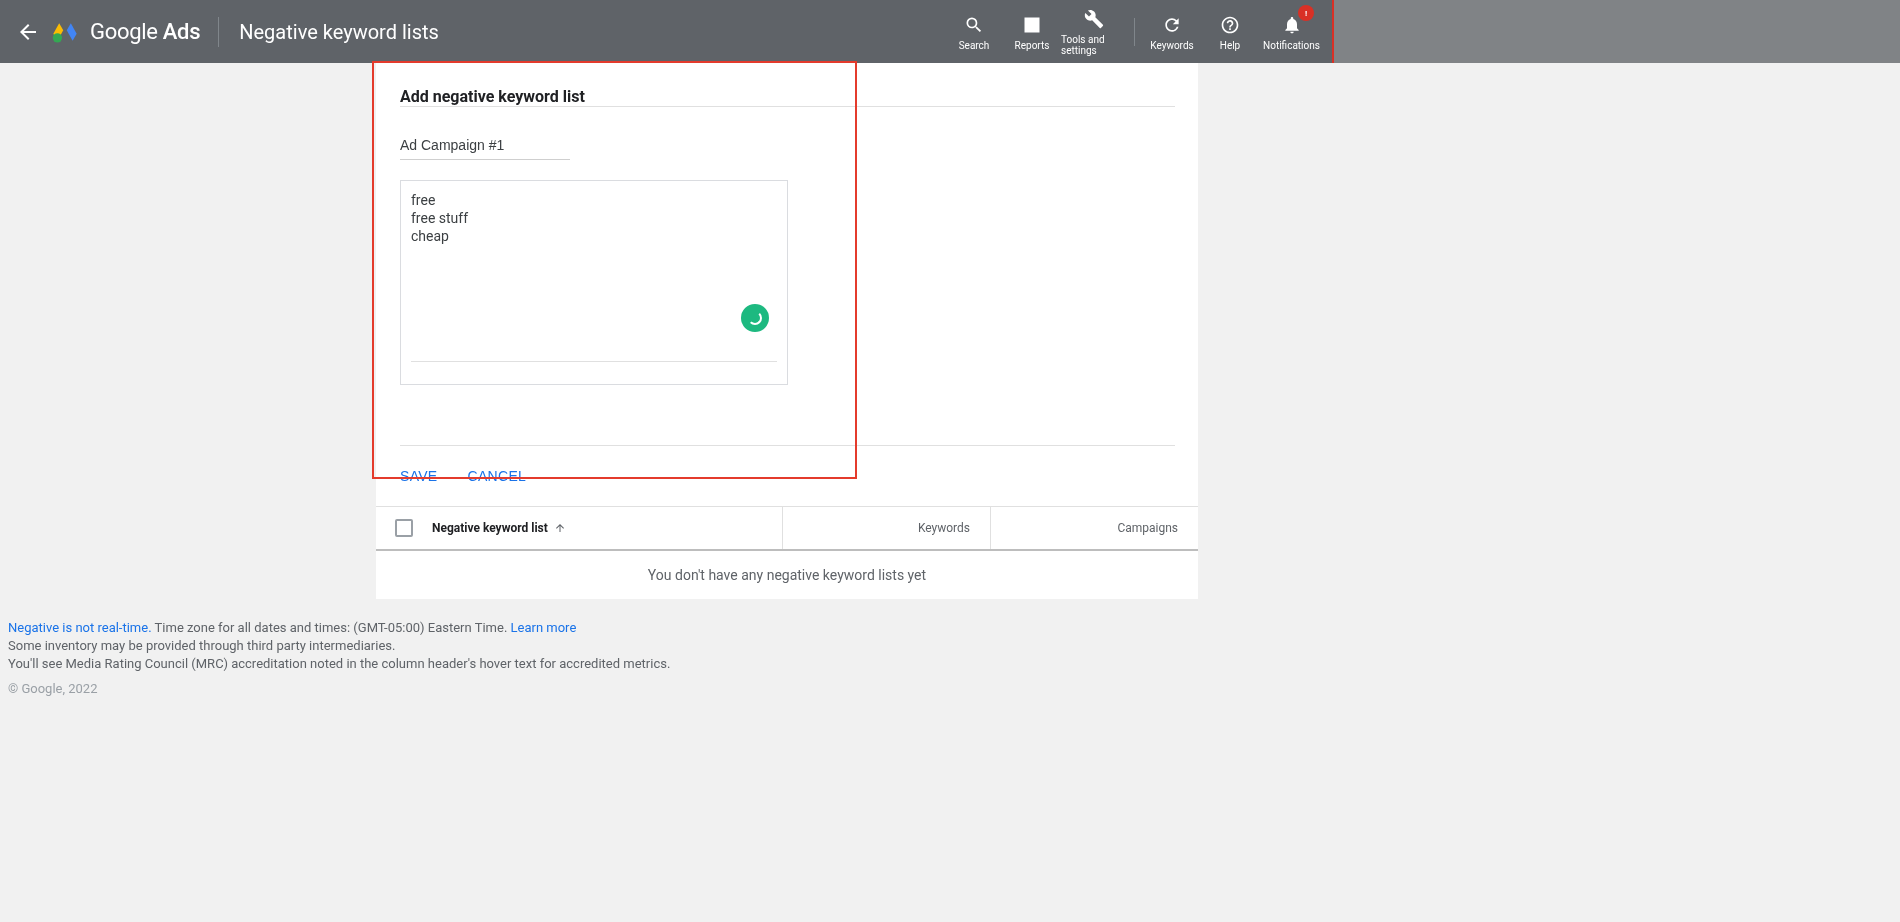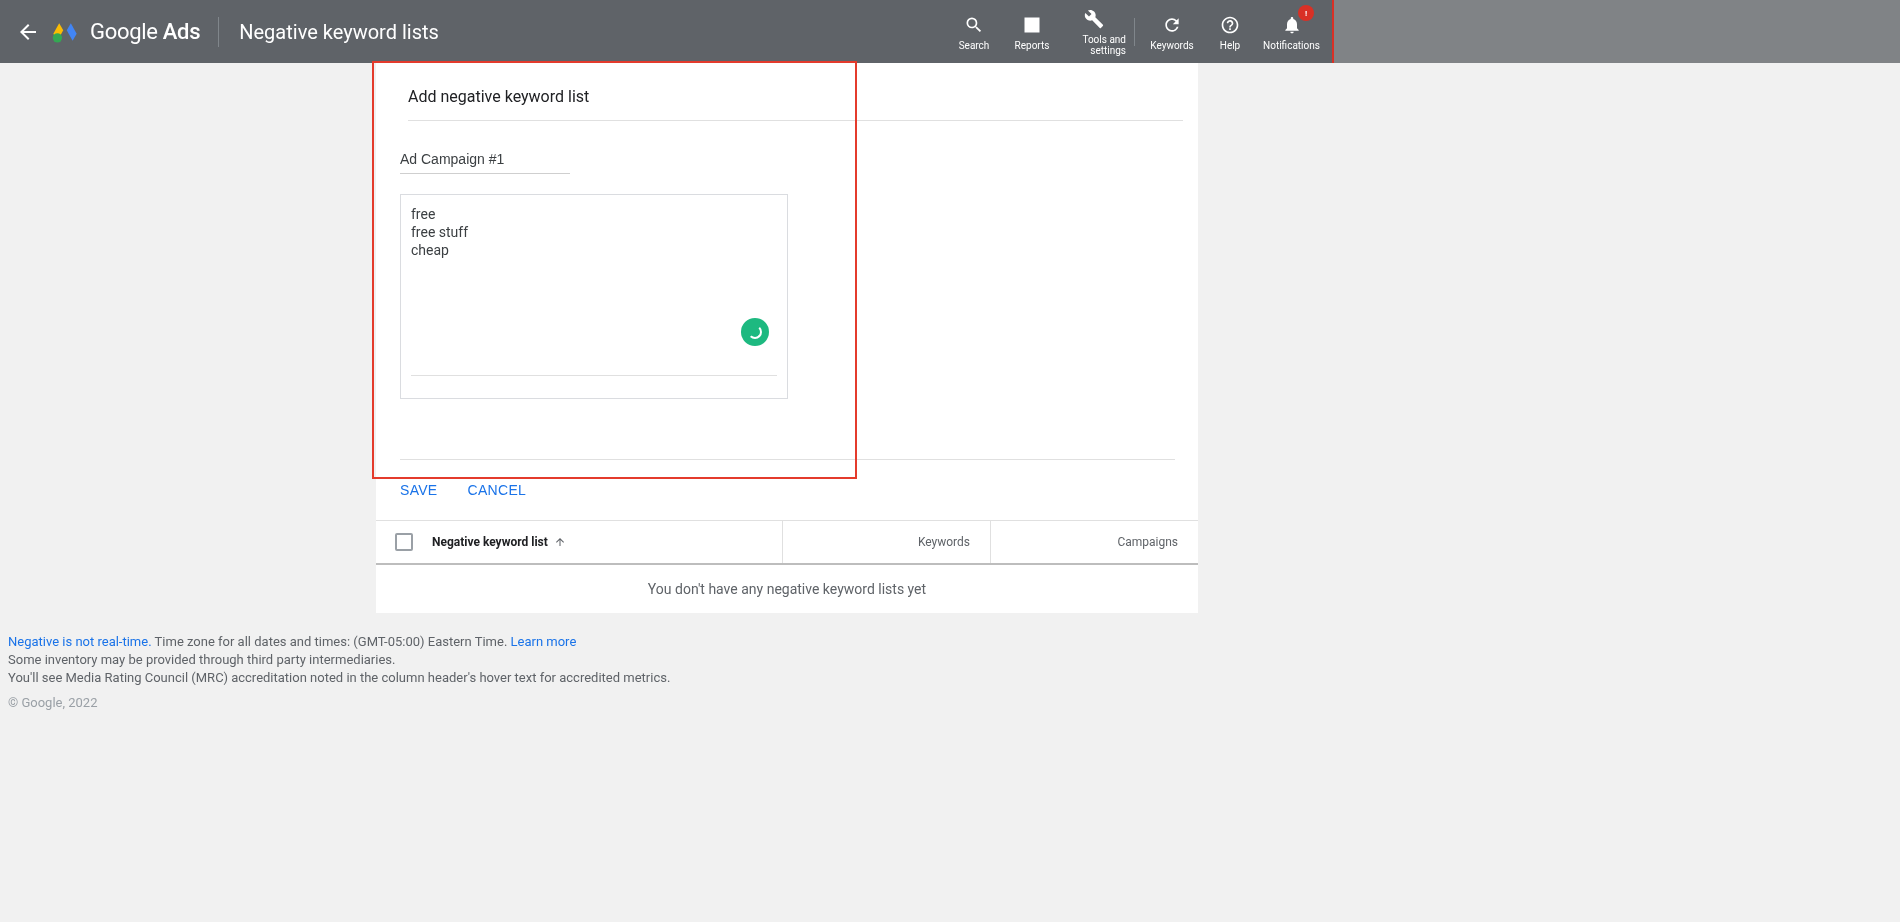--- a/index.html
+++ b/index.html
@@ -70,21 +70,21 @@
   width: 58px;
   height: 63px;
   cursor: pointer;
   position: relative;
 }
 .act.wide { width: 65px; }
 .act .ico { height: 24px; display:flex; align-items:center; justify-content:center; }
 .act .lbl {
   font-size: 10px;
   line-height: 11px;
-  text-align: right;
+  text-align: left;
   margin-top: 3px;
 }
 .act-divider {
   width: 1px;
   height: 28px;
   background: #80868b;
   margin: 0 8px;
 }
 .notif-badge {
   position: absolute;
@@ -133,26 +133,25 @@
   width: 485px;
   height: 418px;
   border: 2px solid #e43b2c;
   pointer-events: none;
 }
 .panel-inner {
   padding: 24px 24px 0 24px;
 }
 .form-title {
   font-size: 16px;
-  font-weight: 400;
+  font-weight: 700;
   color: #202124;
-  padding-bottom: 14px;
+  padding-bottom: 0;
   border-bottom: 1px solid #e0e0e0;
   width: 775px;
-  margin-left: 8px;
 }
 .list-name-input {
   width: 170px;
   border: none;
   border-bottom: 1px solid #cfcfcf;
   font-size: 14px;
   color: #3c4043;
   padding: 6px 0;
   margin-top: 24px;
   outline: none;

